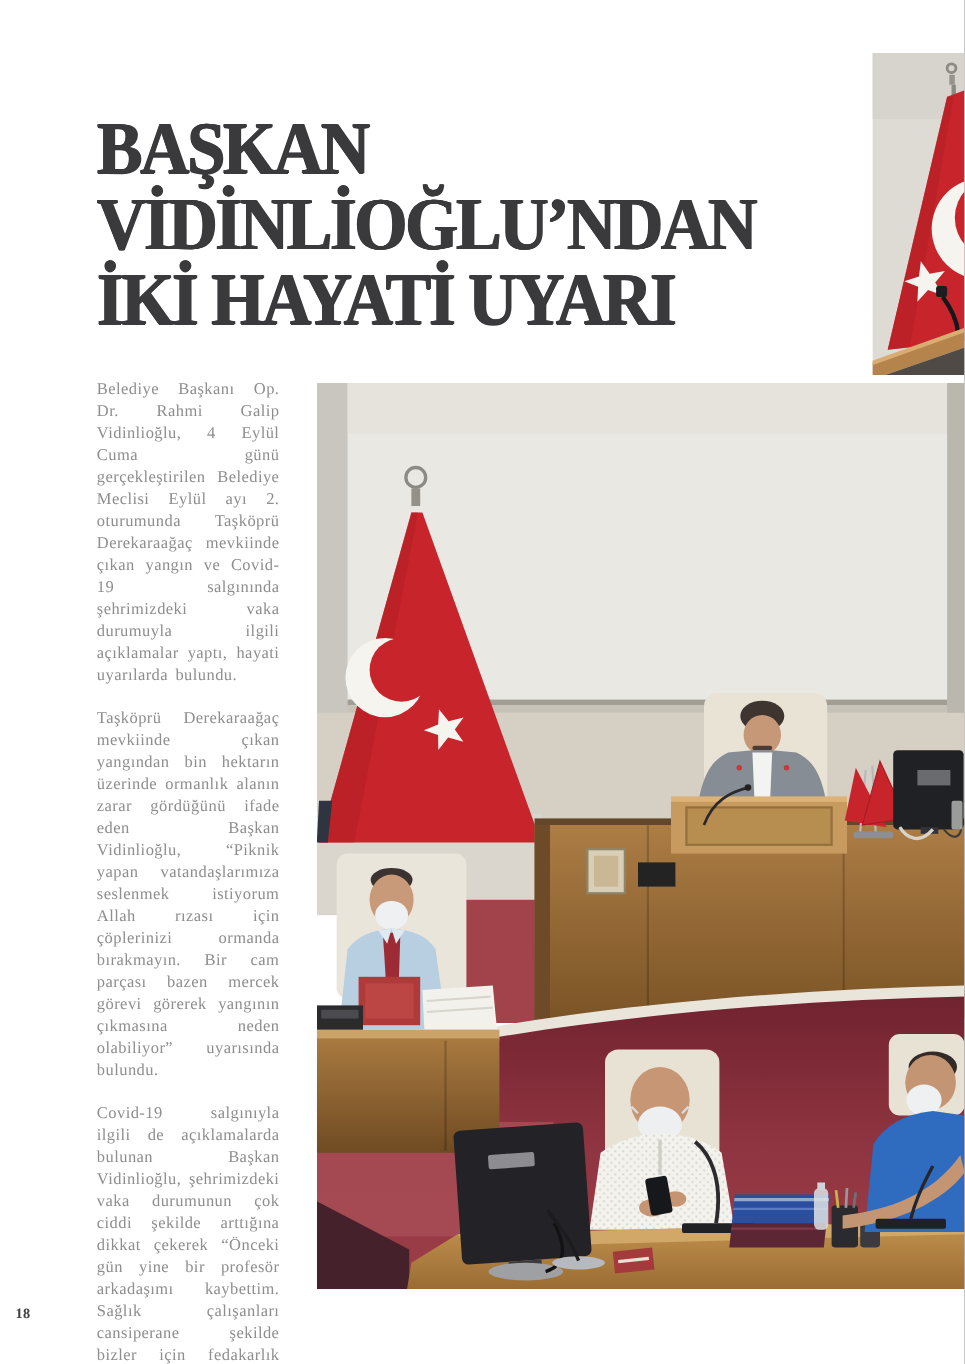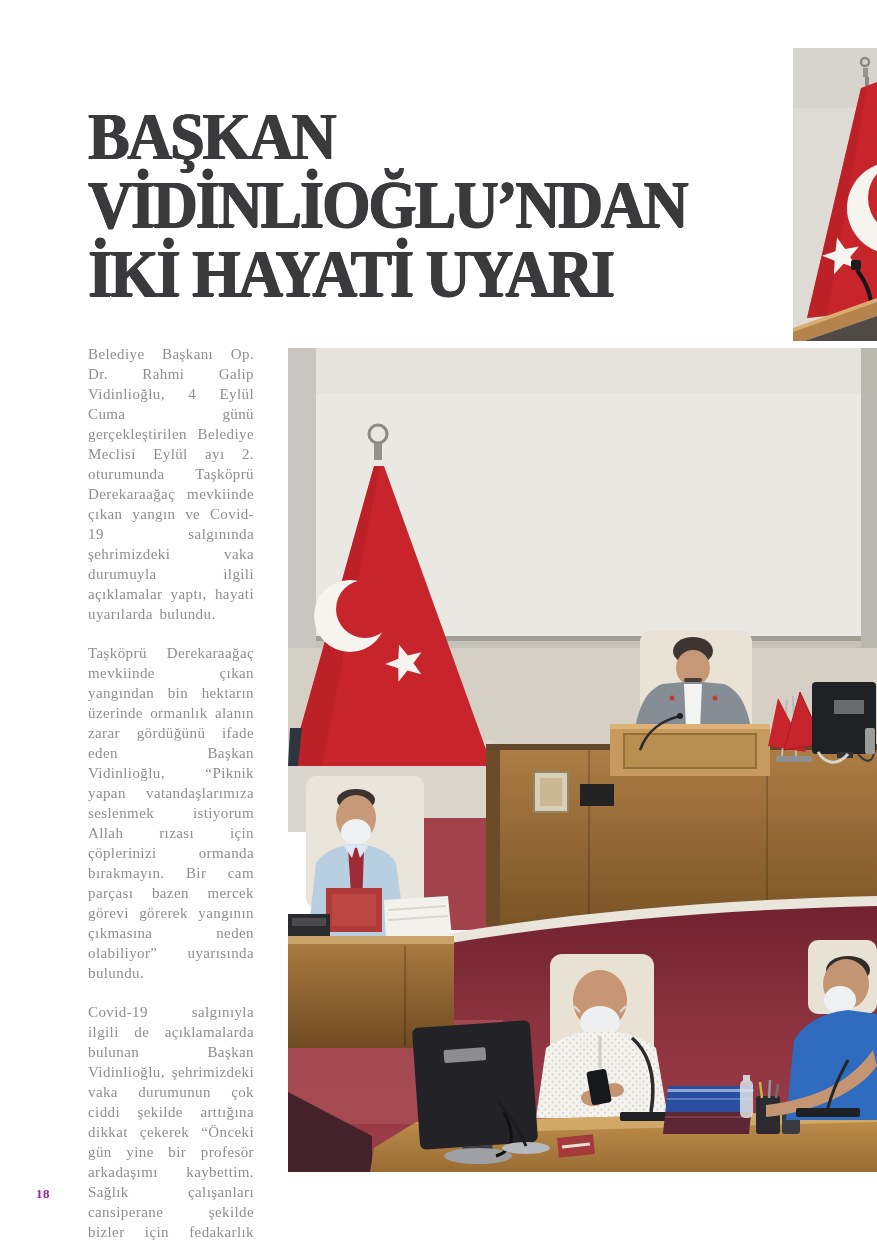--- a/index.html
+++ b/index.html
@@ -15,22 +15,22 @@
     transform:scaleY(1.09);transform-origin:top left;
     text-shadow:0.9px 0 0 #3a3a3c,-0.6px 0 0 #3a3a3c,0 0.5px 0 #3a3a3c;
   }
   .article-col{
     position:absolute;left:88px;top:344px;width:182px;
     font-size:15px;line-height:20px;color:#8e8e8e;
     text-align:justify;letter-spacing:0.4px;word-spacing:2.5px;
   }
   .article-col p{margin:0 16px 19px 0;}
   .page-number{
-    position:absolute;left:36px;top:1186px;
-    font-size:13px;font-weight:700;color:#a21caf;letter-spacing:0.5px;
+    position:absolute;left:14px;top:1186px;
+    font-size:13px;font-weight:700;color:#404040;letter-spacing:0.5px;
   }
   .photo{position:absolute;overflow:hidden;}
   .photo-top-right{left:793px;top:48px;width:84px;height:293px;}
   .photo-main{left:288px;top:348px;width:589px;height:824px;}
   svg{display:block;}
 </style>
 </head>
 <body>
 
 <div class="page">

